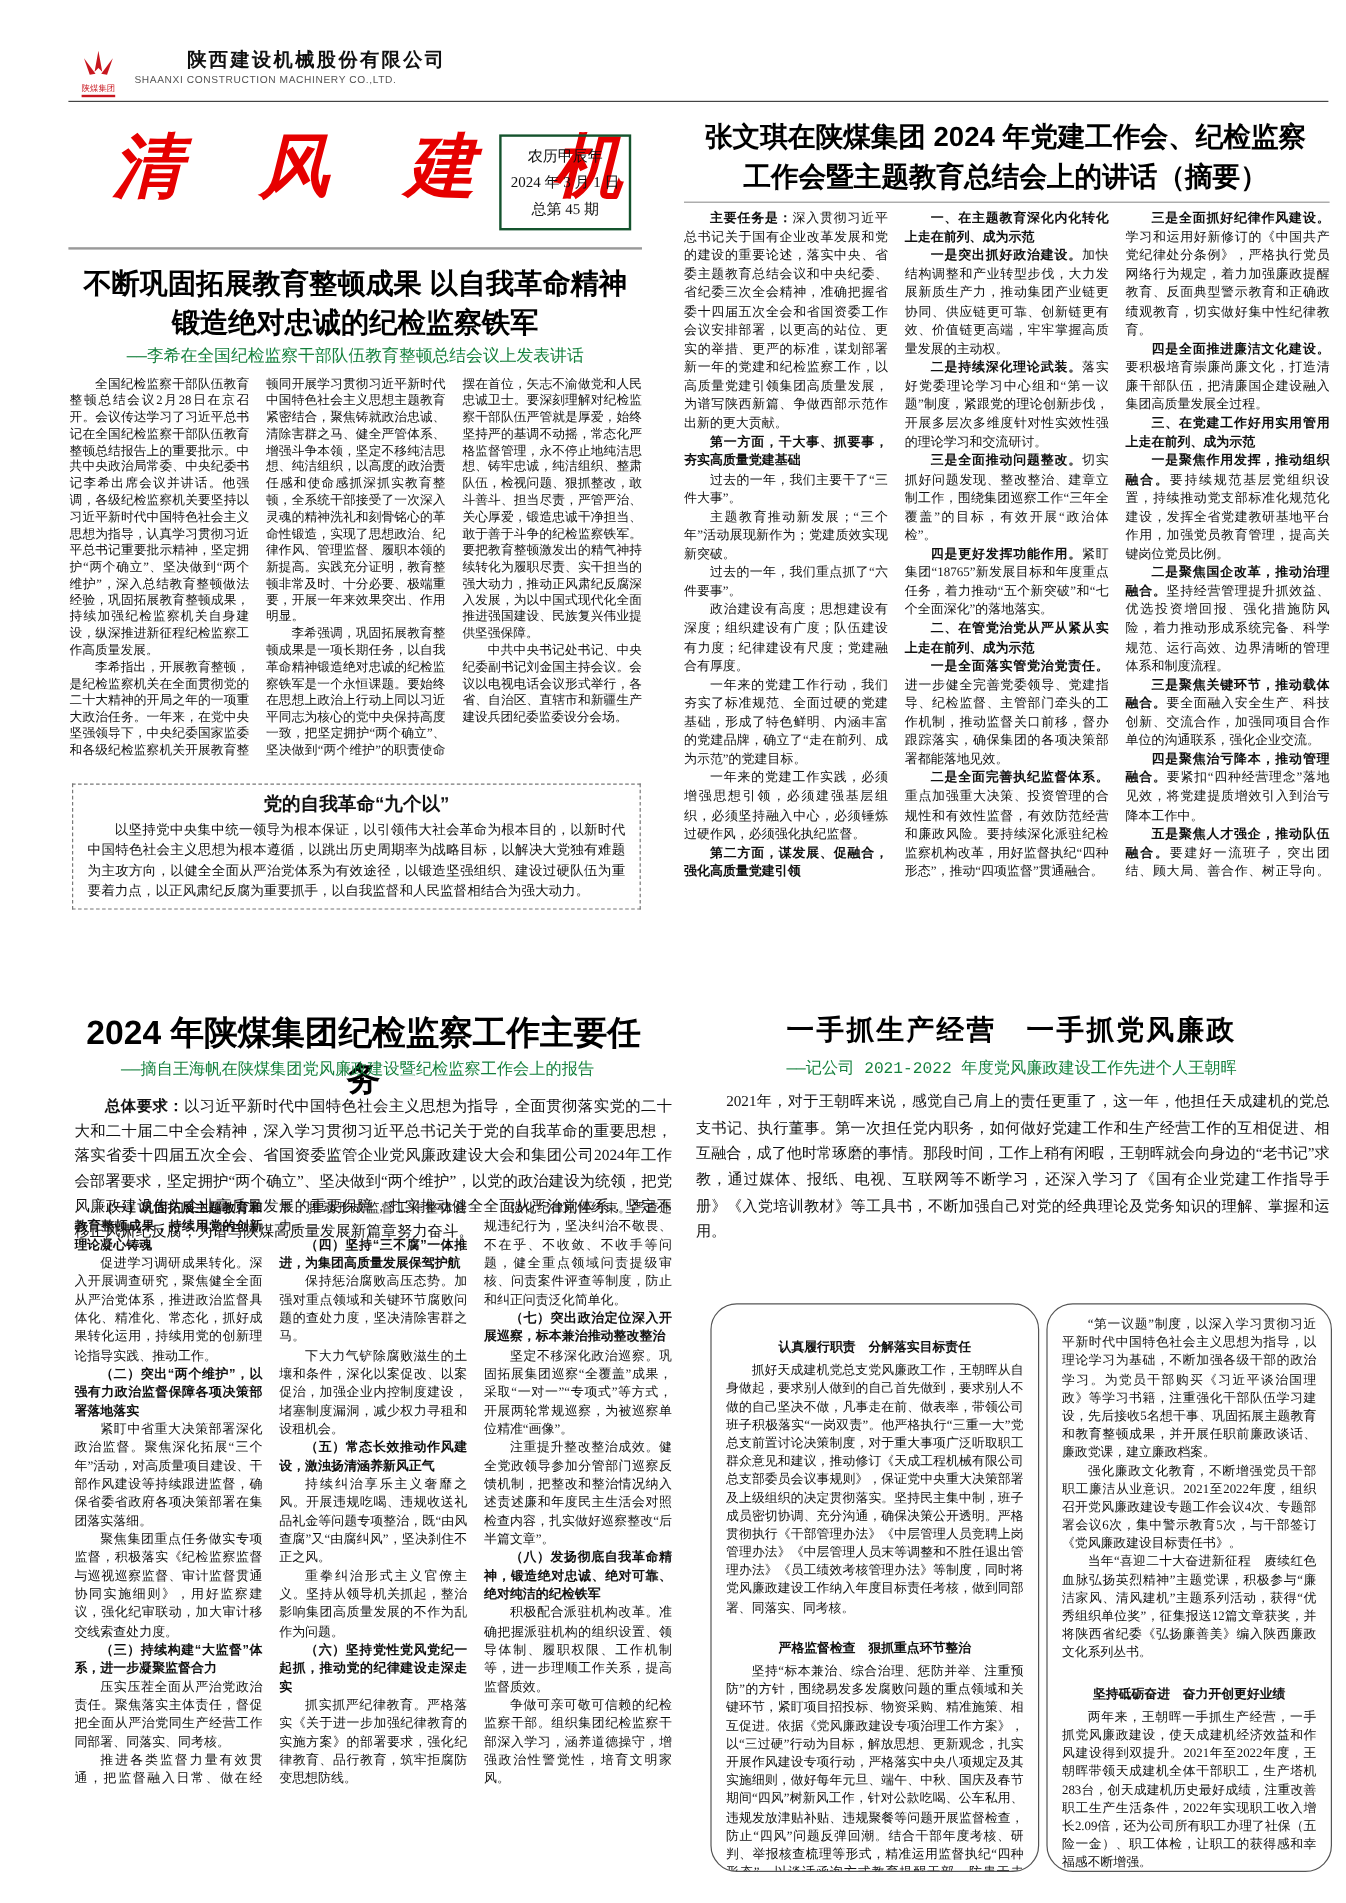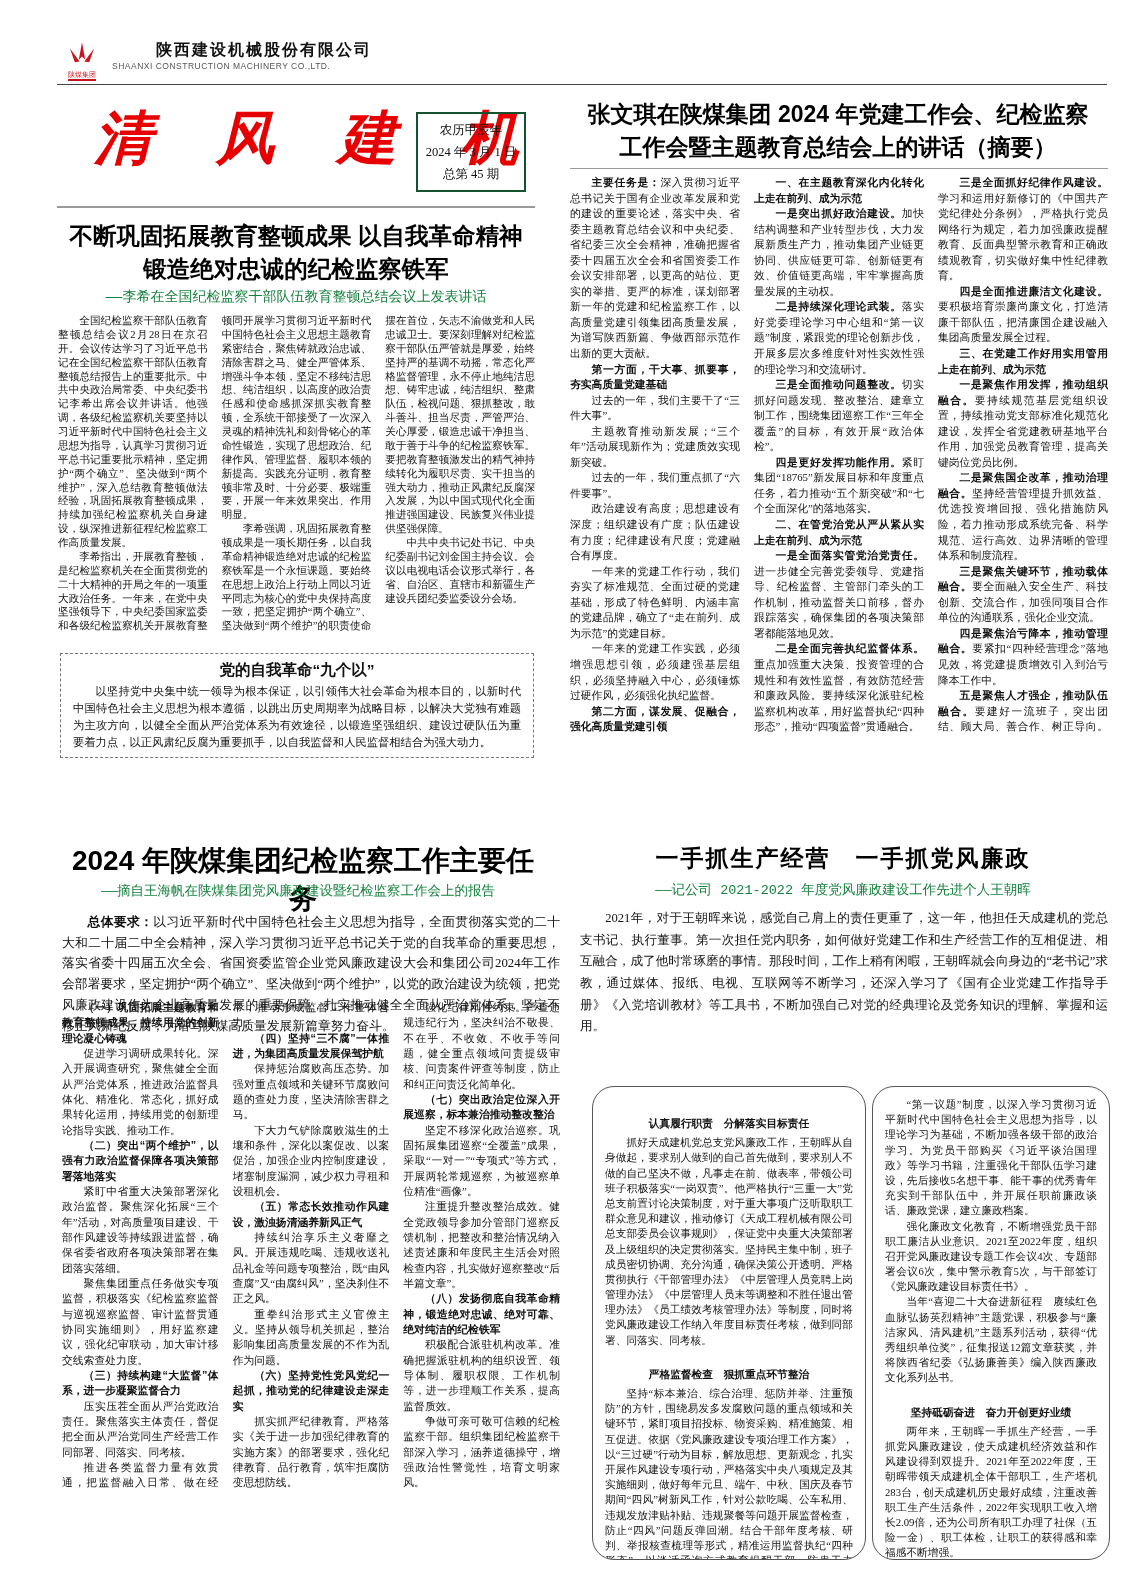--- a/index.html
+++ b/index.html
@@ -163,21 +163,21 @@
     <p class="lead-par" style="font-size:12.6px;line-height:1.72;">2021年，对于王朝晖来说，感觉自己肩上的责任更重了，这一年，他担任天成建机的党总支书记、执行董事。第一次担任党内职务，如何做好党建工作和生产经营工作的互相促进、相互融合，成了他时常琢磨的事情。那段时间，工作上稍有闲暇，王朝晖就会向身边的“老书记”求教，通过媒体、报纸、电视、互联网等不断学习，还深入学习了《国有企业党建工作指导手册》《入党培训教材》等工具书，不断加强自己对党的经典理论及党务知识的理解、掌握和运用。</p>
   </div>
   <div class="abs round-box" style="left:592px;top:1086px;width:248px;height:452px;">
       <p class="p-subc">认真履行职责　分解落实目标责任</p>
       <p class="p-n">抓好天成建机党总支党风廉政工作，王朝晖从自身做起，要求别人做到的自己首先做到，要求别人不做的自己坚决不做，凡事走在前、做表率，带领公司班子积极落实“一岗双责”。他严格执行“三重一大”党总支前置讨论决策制度，对于重大事项广泛听取职工群众意见和建议，推动修订《天成工程机械有限公司总支部委员会议事规则》，保证党中央重大决策部署及上级组织的决定贯彻落实。坚持民主集中制，班子成员密切协调、充分沟通，确保决策公开透明。严格贯彻执行《干部管理办法》《中层管理人员竞聘上岗管理办法》《中层管理人员末等调整和不胜任退出管理办法》《员工绩效考核管理办法》等制度，同时将党风廉政建设工作纳入年度目标责任考核，做到同部署、同落实、同考核。</p>
       <p class="p-subc">严格监督检查　狠抓重点环节整治</p>
       <p class="p-n">坚持“标本兼治、综合治理、惩防并举、注重预防”的方针，围绕易发多发腐败问题的重点领域和关键环节，紧盯项目招投标、物资采购、精准施策、相互促进。依据《党风廉政建设专项治理工作方案》，以“三过硬”行动为目标，解放思想、更新观念，扎实开展作风建设专项行动，严格落实中央八项规定及其实施细则，做好每年元旦、端午、中秋、国庆及春节期间“四风”树新风工作，针对公款吃喝、公车私用、违规发放津贴补贴、违规聚餐等问题开展监督检查，防止“四风”问题反弹回潮。结合干部年度考核、研判、举报核查梳理等形式，精准运用监督执纪“四种形态”，以谈话函询方式教育提醒干部，防患于未然。</p>
       <p class="p-subc">重视学习教育　强化干部队伍建设</p>
     </div>
   <div class="abs round-box" style="left:872px;top:1086px;width:212px;height:452px;">
-      <p class="p-n">“第一议题”制度，以深入学习贯彻习近平新时代中国特色社会主义思想为指导，以理论学习为基础，不断加强各级干部的政治学习。为党员干部购买《习近平谈治国理政》等学习书籍，注重强化干部队伍学习建设，先后接收5名想干事、能干事的优秀青年充实到干部队伍中，并开展任职前廉政谈话、廉政党课，建立廉政档案。</p>
+      <p class="p-n">“第一议题”制度，以深入学习贯彻习近平新时代中国特色社会主义思想为指导，以理论学习为基础，不断加强各级干部的政治学习。为党员干部购买《习近平谈治国理政》等学习书籍，注重强化干部队伍学习建设，先后接收5名想干事、巩固拓展主题教育和教育整顿成果，并开展任职前廉政谈话、廉政党课，建立廉政档案。</p>
       <p class="p-n">强化廉政文化教育，不断增强党员干部职工廉洁从业意识。2021至2022年度，组织召开党风廉政建设专题工作会议4次、专题部署会议6次，集中警示教育5次，与干部签订《党风廉政建设目标责任书》。</p>
       <p class="p-n">当年“喜迎二十大奋进新征程　赓续红色血脉弘扬英烈精神”主题党课，积极参与“廉洁家风、清风建机”主题系列活动，获得“优秀组织单位奖”，征集报送12篇文章获奖，并将陕西省纪委《弘扬廉善美》编入陕西廉政文化系列丛书。</p>
       <p class="p-subc">坚持砥砺奋进　奋力开创更好业绩</p>
       <p class="p-n">两年来，王朝晖一手抓生产经营，一手抓党风廉政建设，使天成建机经济效益和作风建设得到双提升。2021年至2022年度，王朝晖带领天成建机全体干部职工，生产塔机283台，创天成建机历史最好成绩，注重改善职工生产生活条件，2022年实现职工收入增长2.09倍，还为公司所有职工办理了社保（五险一金）、职工体检，让职工的获得感和幸福感不断增强。</p>
       <p class="p-n">当下受经济下行、市场环境日益严峻的影响，天成建机经济指标持续承压，但王朝晖仍信心十足，积极发挥党组织战斗堡垒作用，进一步深入基层，调动职工的积极性，以天成建机塔机租赁及销售为新的增长点，团结带领公司干部职工奋进新时代，为高质量发展贡献天成建机力量。</p>
     </div>
 
 </div>
 
 </body></html>

